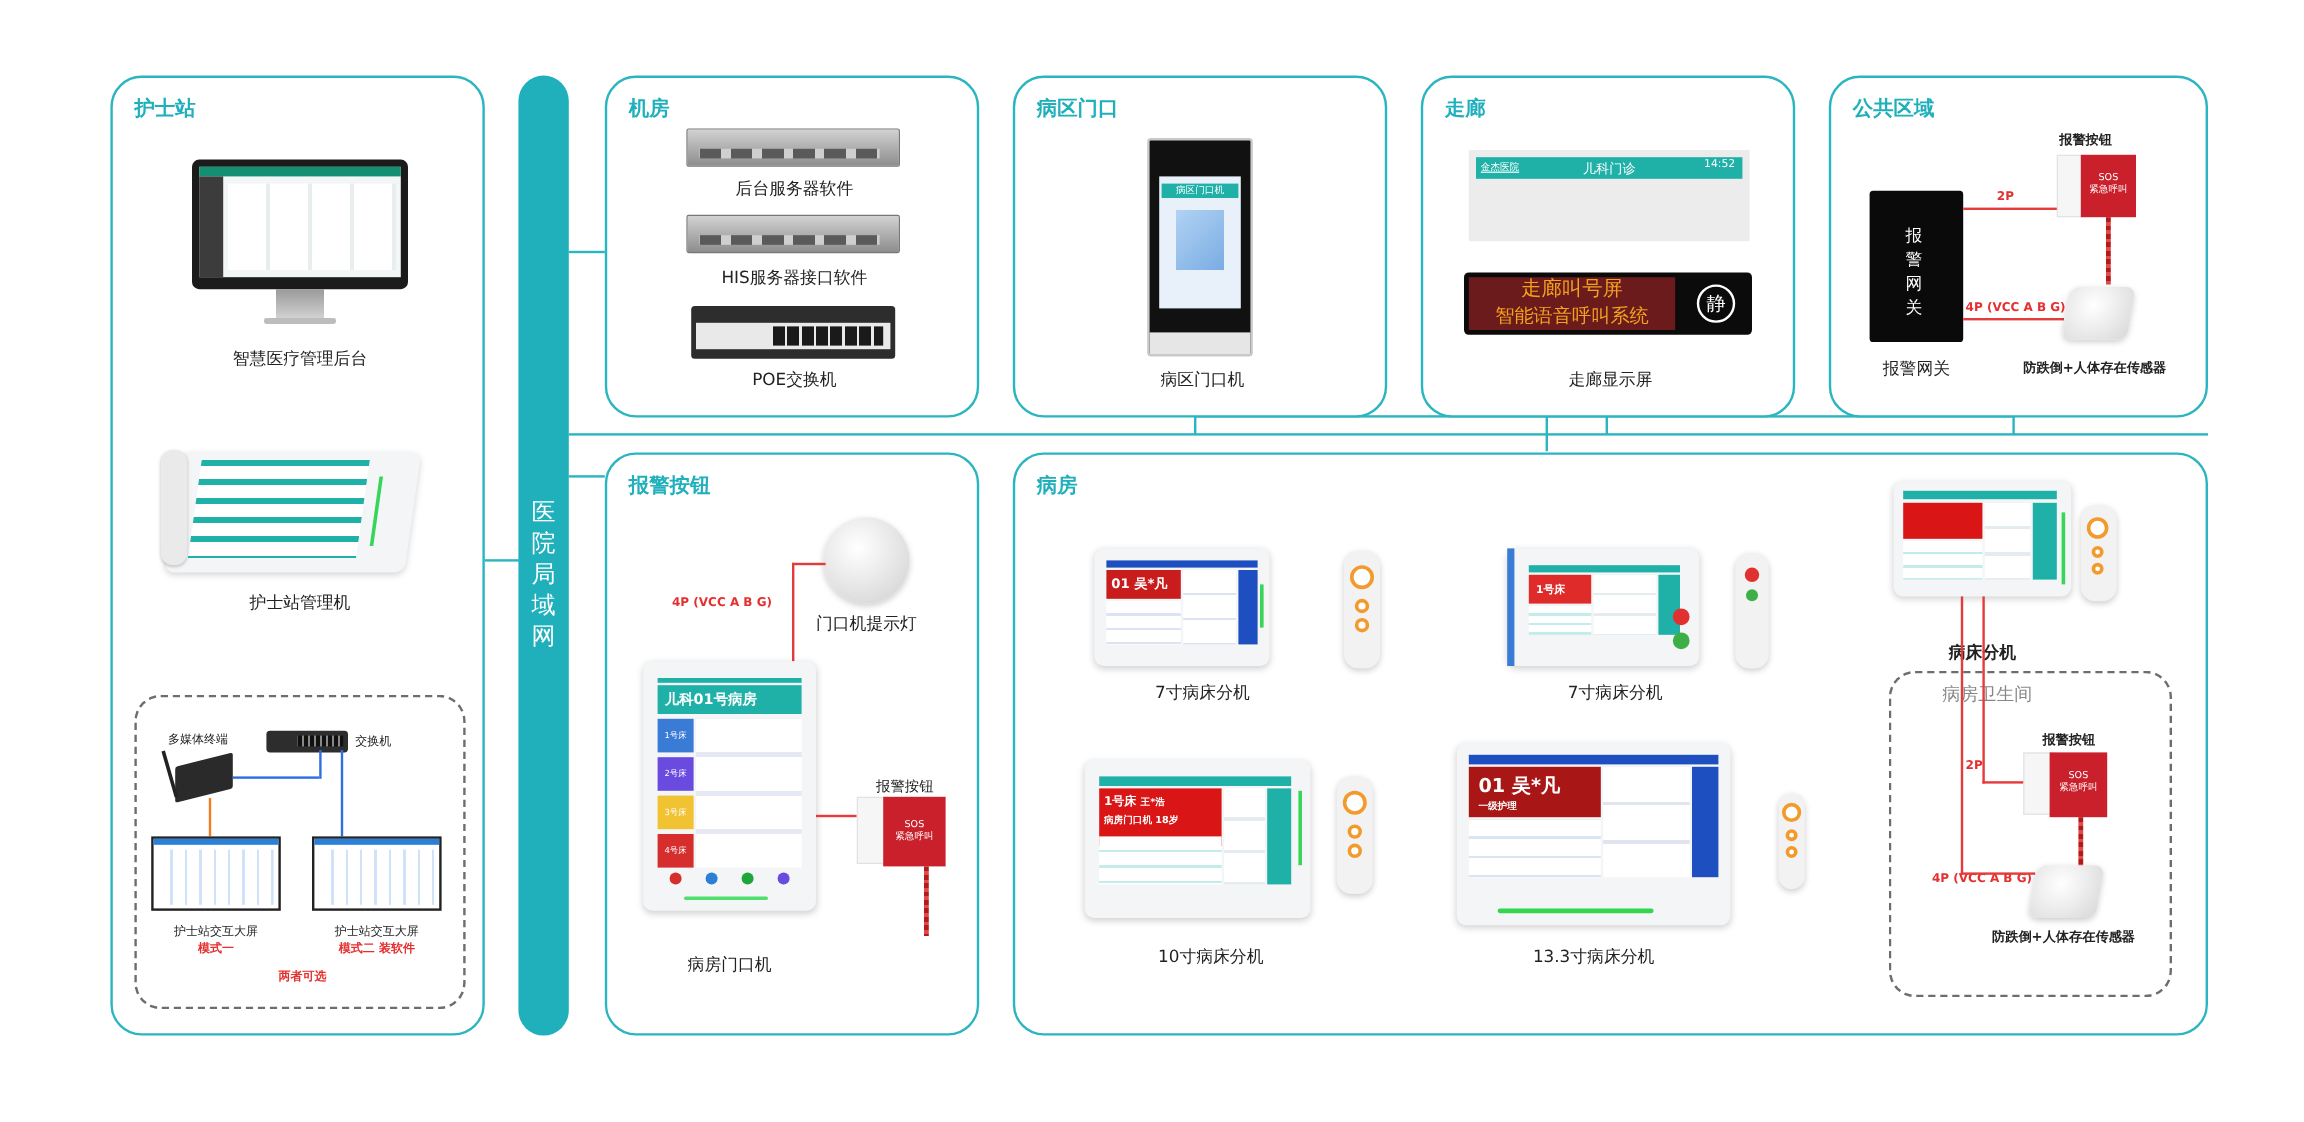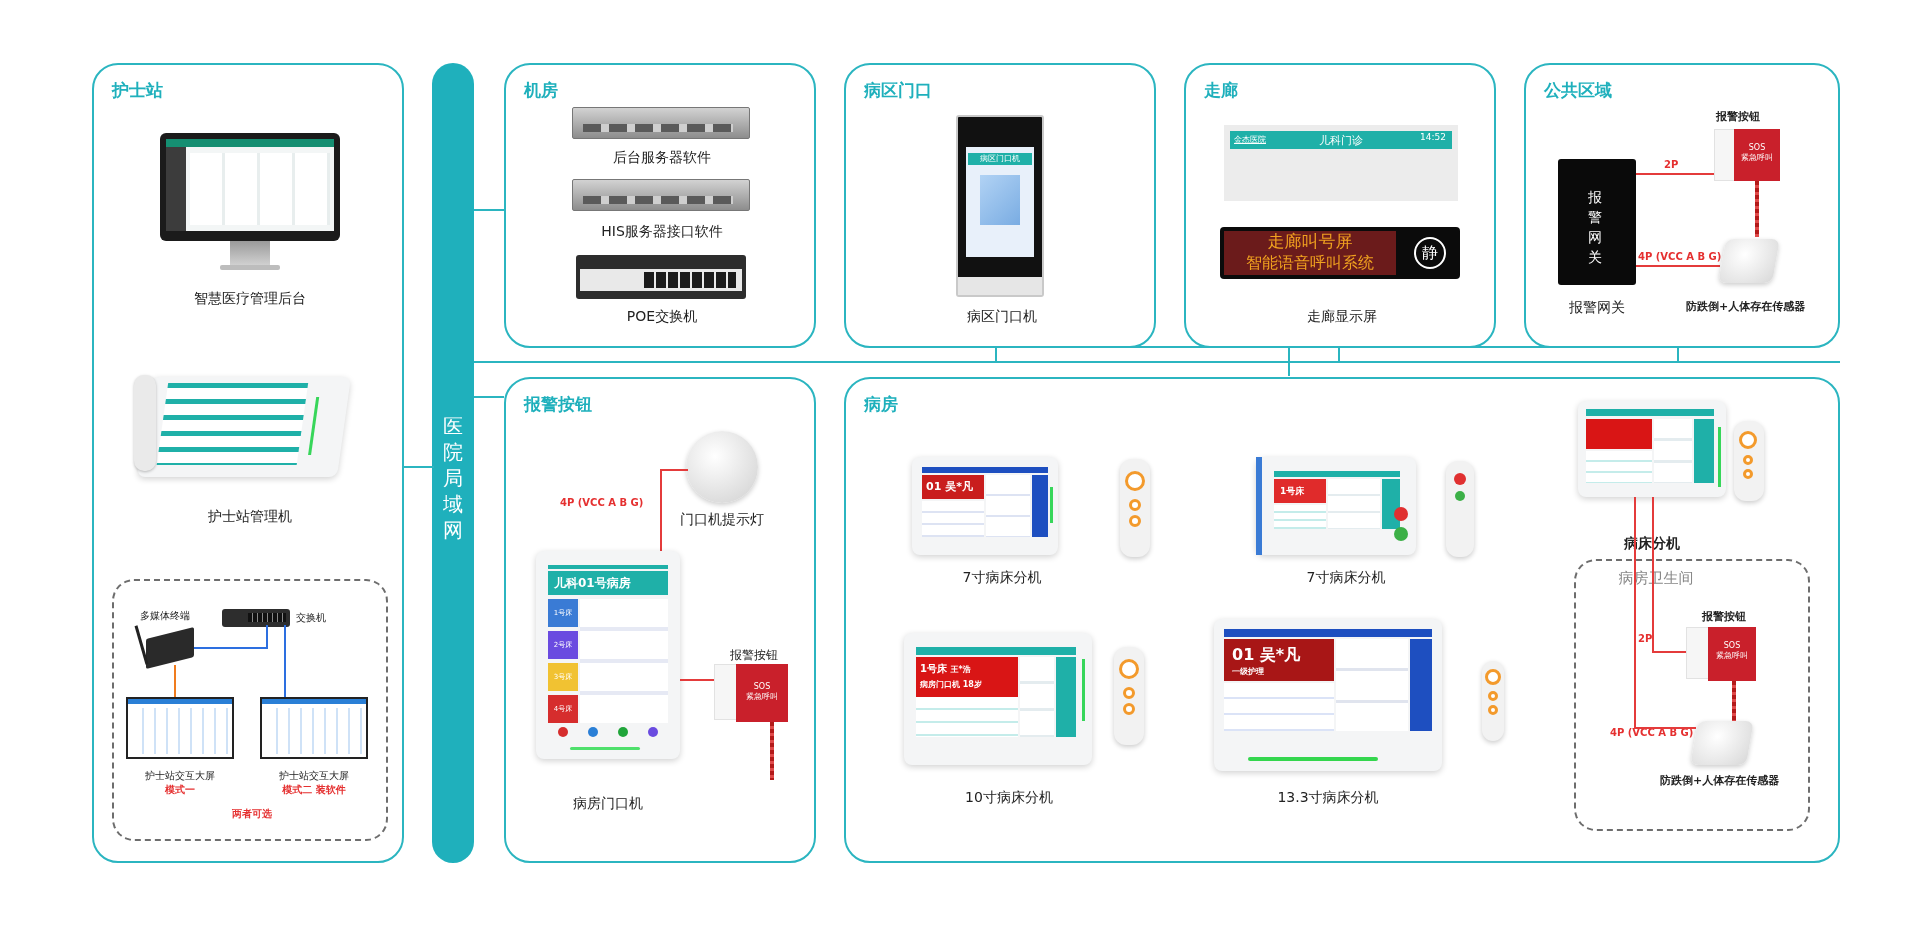--- a/index.html
+++ b/index.html
@@ -64,21 +64,21 @@
   </div>
   <div class="abs" style="left:136px;top:176px;width:40px;height:26px;background:linear-gradient(#9a9a9a,#d5d5d5);"></div>
   <div class="abs" style="left:126px;top:200px;width:60px;height:5px;background:#bdbdbd;border-radius:2px;"></div>
   <div class="label" style="left:0;width:312px;top:225px;">智慧医疗管理后台</div>
 
   <div class="tablet" style="left:50px;top:312px;width:200px;height:100px;transform:skewX(-8deg);">
     <div style="position:absolute;left:18px;top:6px;width:140px;height:82px;background:repeating-linear-gradient(#1fb0a8 0 5px,#fff 5px 16px);"></div>
     <div style="position:absolute;left:168px;top:20px;width:3px;height:58px;background:#37d65a;"></div>
   </div>
   <div class="abs" style="left:40px;top:310px;width:22px;height:96px;background:#eaeaea;border-radius:10px;box-shadow:0 1px 3px rgba(0,0,0,0.25);"></div>
-  <div class="label" style="left:0;width:312px;top:443px;text-align:center;">护士站管理机</div>
+  <div class="label" style="left:0;width:312px;top:429px;text-align:center;">护士站管理机</div>
 
   <div class="dashed-box" style="left:18px;top:514px;width:276px;height:262px;">
     <div class="switch" style="left:108px;top:28px;width:68px;height:18px;">
       <div style="position:absolute;left:26px;top:4px;width:38px;height:9px;background:repeating-linear-gradient(90deg,#111 0 4px,#888 4px 5px);"></div>
     </div>
     <div class="label" style="left:182px;top:30px;font-size:10px;">交换机</div>
     <div class="abs" style="left:32px;top:52px;width:48px;height:30px;background:#2a2a2a;transform:skewY(-14deg);border-radius:2px;"></div>
     <div class="abs" style="left:26px;top:44px;width:3px;height:40px;background:#222;transform:rotate(-16deg);"></div>
     <div class="label" style="left:26px;top:42px;font-size:10px;transform:translateY(-14px);">多媒体终端</div>
     <div class="line-blue" style="left:80px;top:66px;width:72px;height:2px;"></div>

